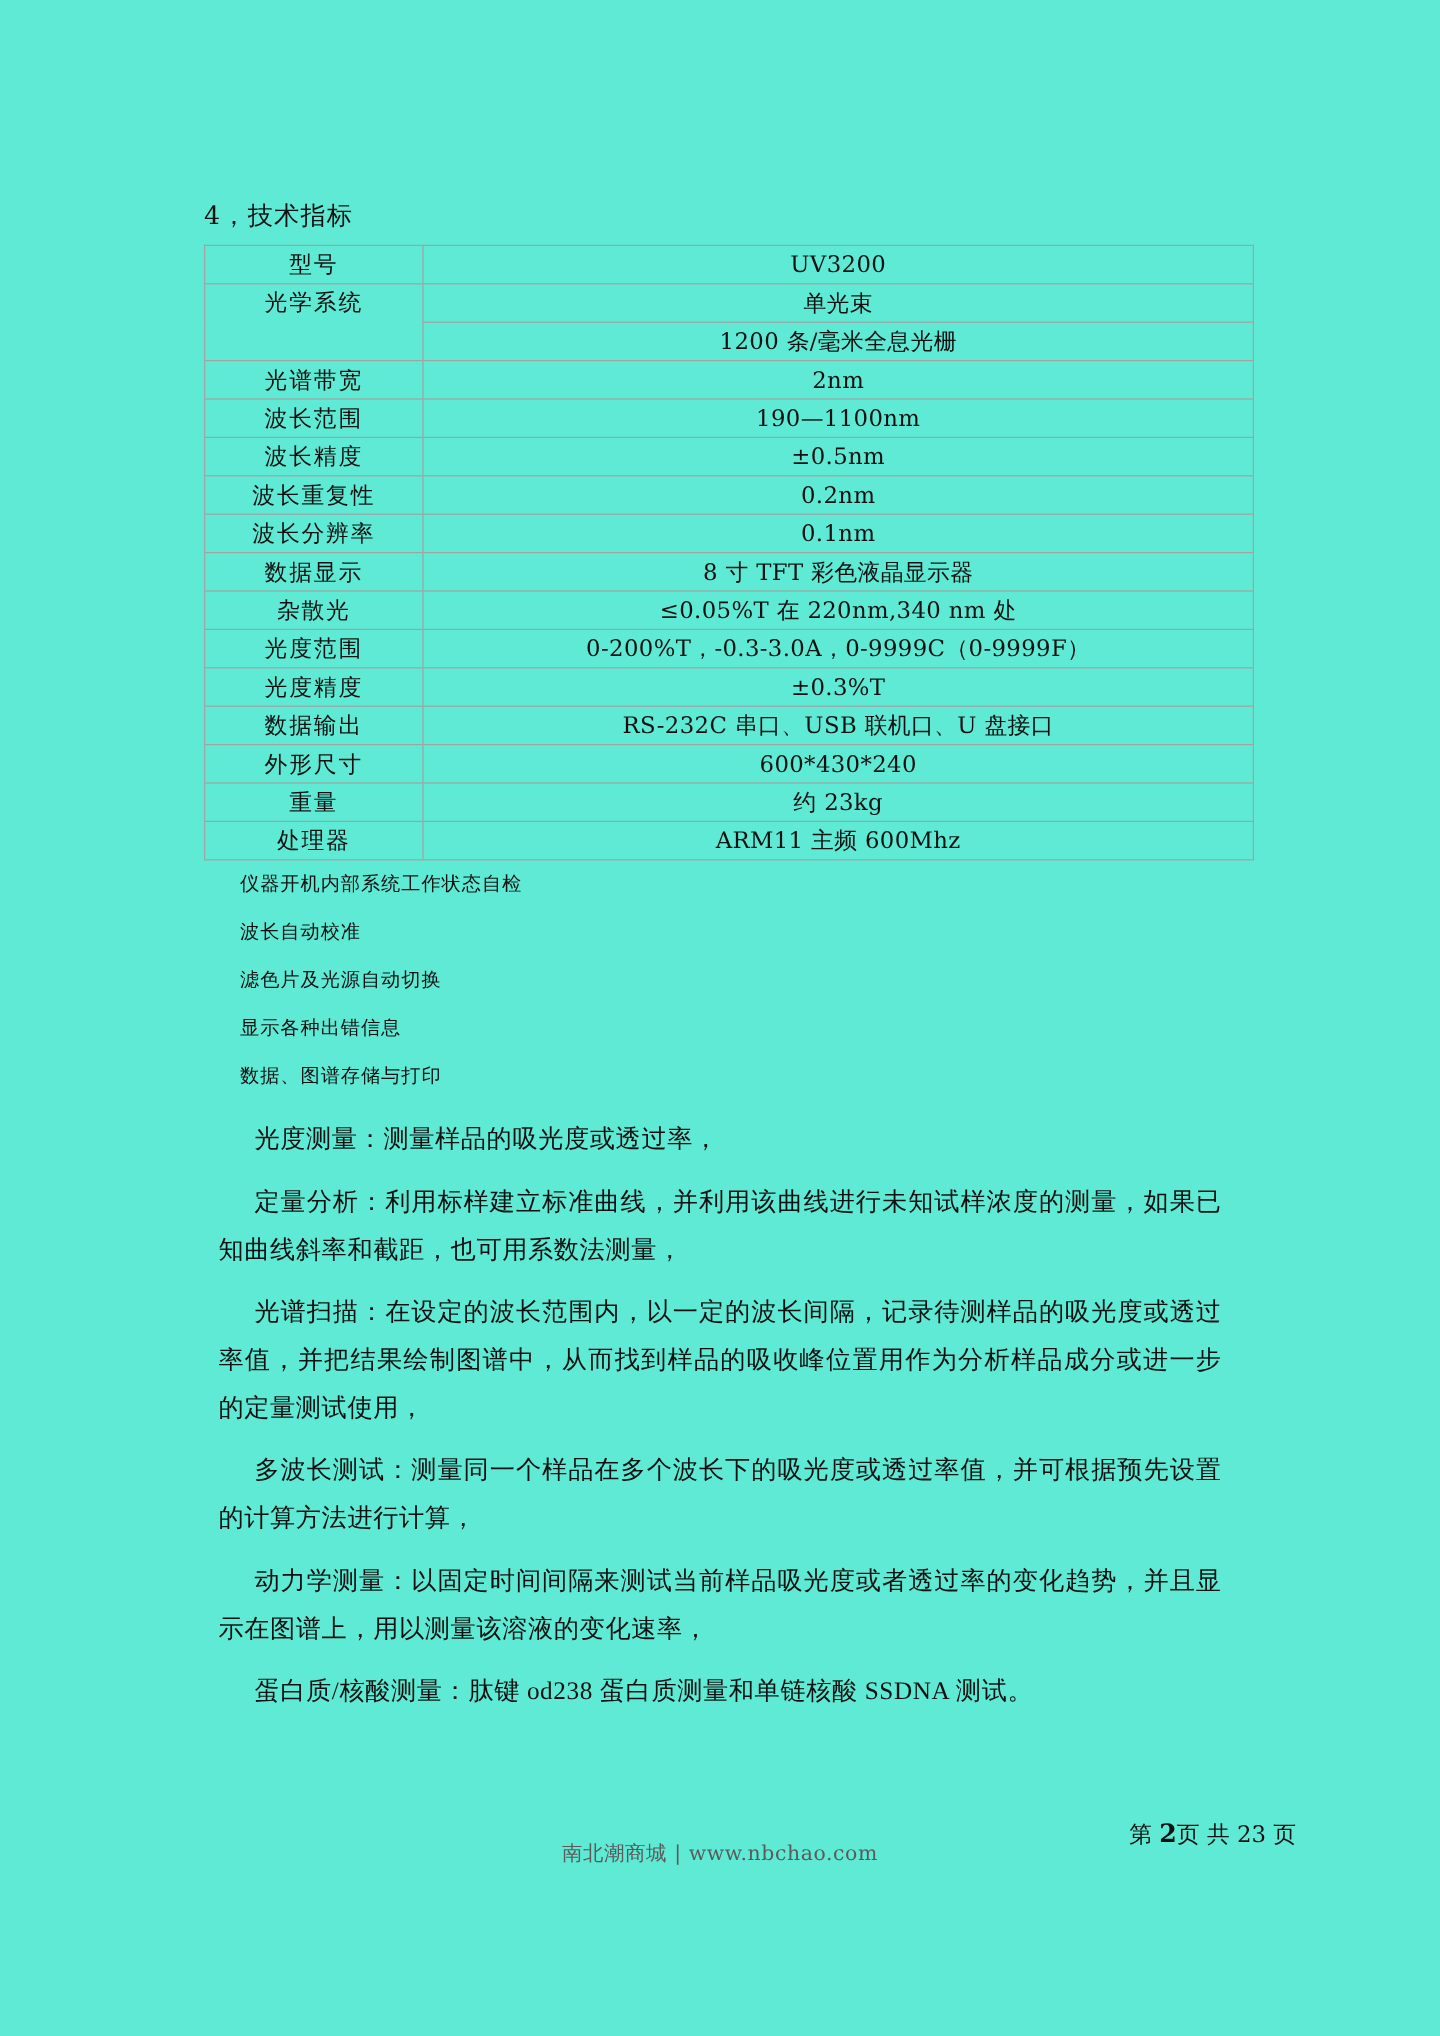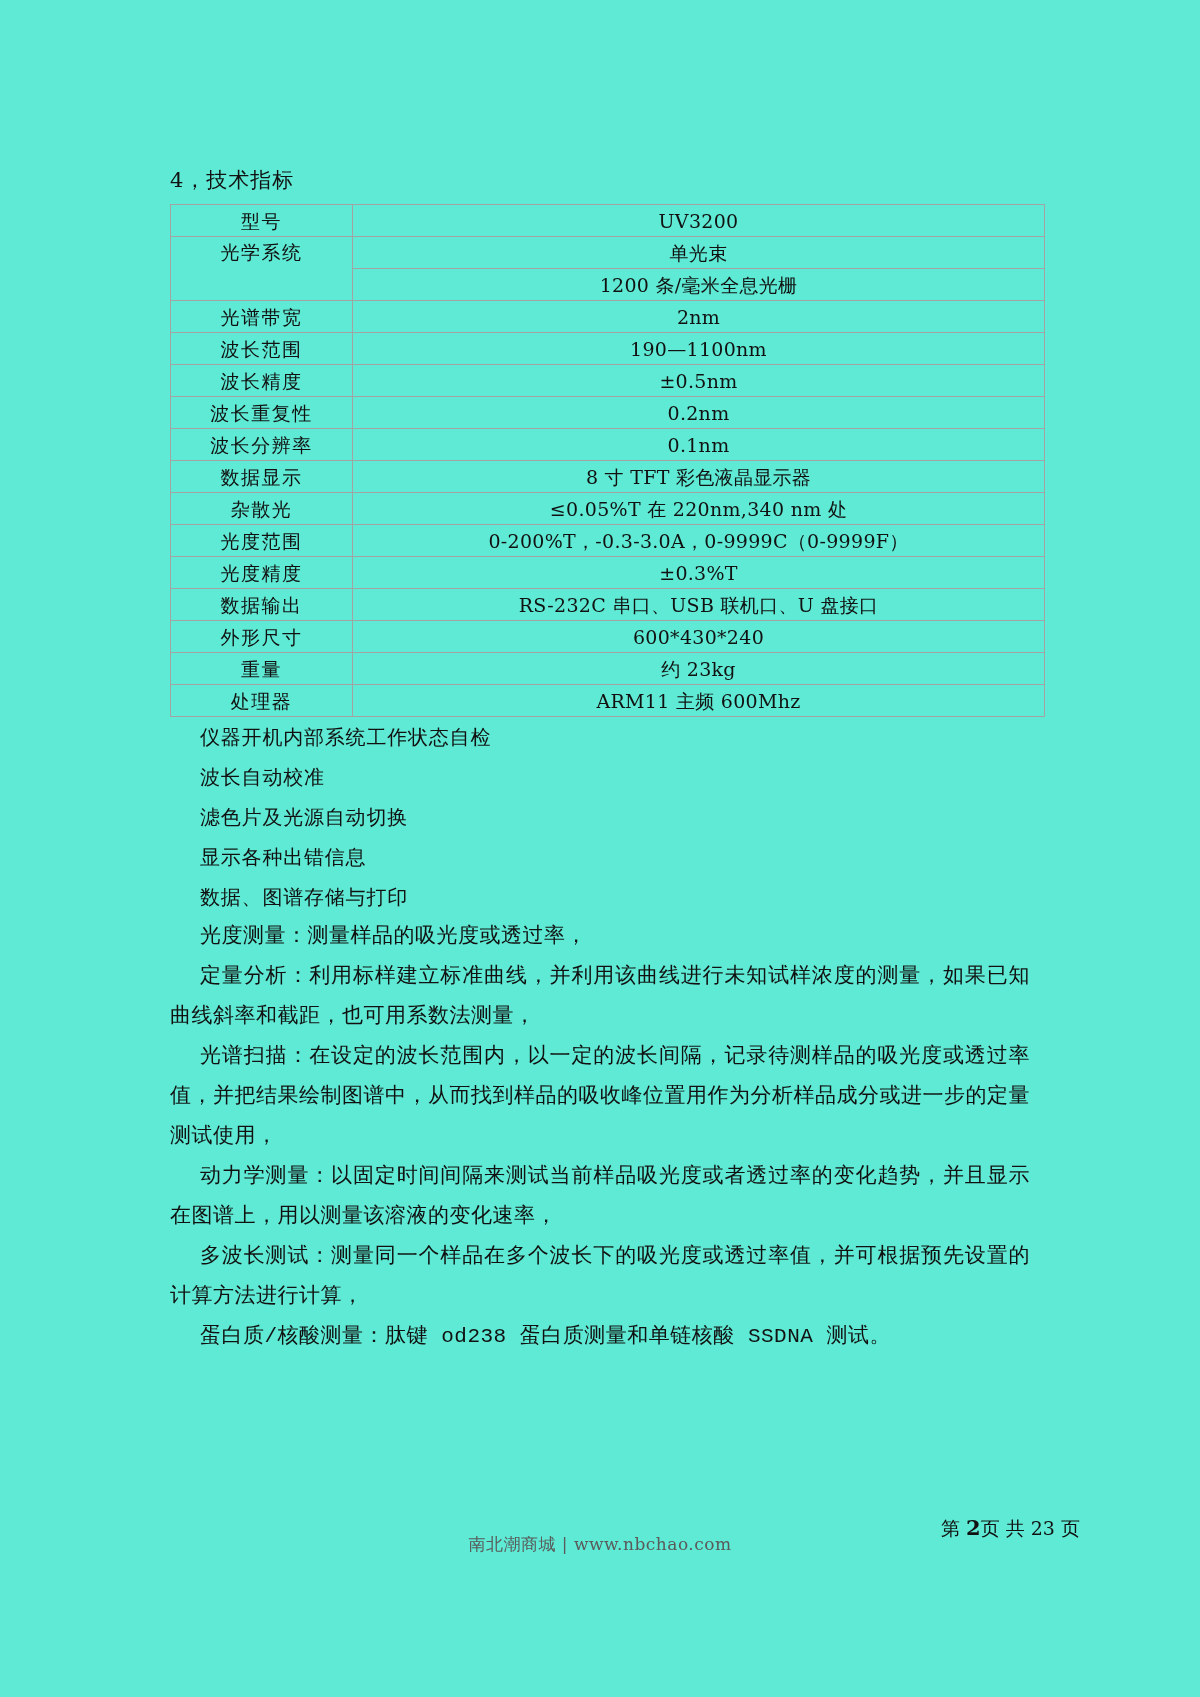--- a/index.html
+++ b/index.html
@@ -73,36 +73,36 @@
   }
   table.spec td.label-tall {
     vertical-align: top;
     padding-top: 4px;
     text-align: center;
   }
 
   
   .line {
     font-family: "DejaVu Serif", "Liberation Serif", serif;
-    font-size: 20px;
+    font-size: 16px;
     line-height: 40px;
     letter-spacing: 0.8px;
     white-space: pre;
     color: #111;
   }
   .indent1 { padding-left: 30px; }
   .indent-wrap {
-    font-family: Liberation Mono, monospace;
+    font-family: Liberation Serif, serif;
     font-size: 21px;
     line-height: 40px;
     letter-spacing: 0.5px;
     color: #111;
     text-align: justify;
     text-indent: 30px;
-    margin: 0;
+    margin: 12px;
   }
 
   
   .page-number {
     position: absolute;
     right: 120px;
     top: 1493px;
     font-family: "DejaVu Serif", "Liberation Serif", serif;
     font-size: 19px;
     color: #111;
@@ -205,22 +205,22 @@
     <div class="line indent1">仪器开机内部系统工作状态自检</div>
     <div class="line indent1">波长自动校准</div>
     <div class="line indent1">滤色片及光源自动切换</div>
     <div class="line indent1">显示各种出错信息</div>
     <div class="line indent1">数据、图谱存储与打印</div>
 
 
     <p class="indent-wrap">光度测量：测量样品的吸光度或透过率，</p>
     <p class="indent-wrap">定量分析：利用标样建立标准曲线，并利用该曲线进行未知试样浓度的测量，如果已知曲线斜率和截距，也可用系数法测量，</p>
     <p class="indent-wrap">光谱扫描：在设定的波长范围内，以一定的波长间隔，记录待测样品的吸光度或透过率值，并把结果绘制图谱中，从而找到样品的吸收峰位置用作为分析样品成分或进一步的定量测试使用，</p>
+    <p class="indent-wrap">多波长测试：测量同一个样品在多个波长下的吸光度或透过率值，并可根据预先设置的计算方法进行计算，</p>
     <p class="indent-wrap">动力学测量：以固定时间间隔来测试当前样品吸光度或者透过率的变化趋势，并且显示在图谱上，用以测量该溶液的变化速率，</p>
-    <p class="indent-wrap">多波长测试：测量同一个样品在多个波长下的吸光度或透过率值，并可根据预先设置的计算方法进行计算，</p>
     <p class="indent-wrap">蛋白质/核酸测量：肽键 od238 蛋白质测量和单链核酸 SSDNA 测试。</p>
 
   </div>
 
   <div class="page-number">
     <span>第 </span><b>2</b><span>页 共 23 页</span>
   </div>
 
   <div class="watermark">南北潮商城 | www.nbchao.com</div>
 

